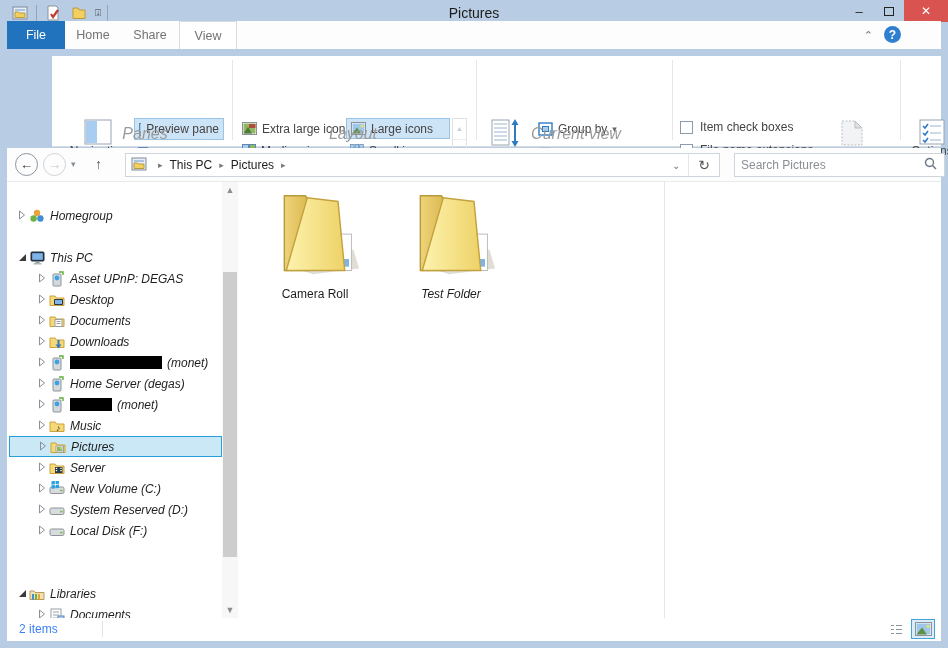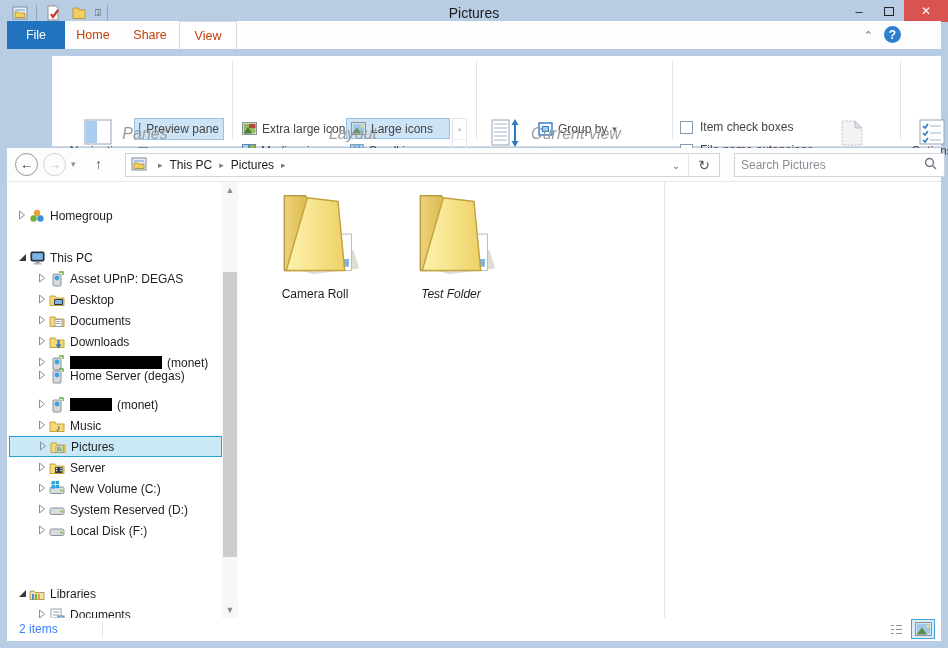--- a/index.html
+++ b/index.html
@@ -12,21 +12,21 @@
   .qat .sep { width:1px; height:16px; background:#8fa6c2; }
   .qat-btn { width:20px; height:20px; display:flex; align-items:center; justify-content:center; }
   .title-text { position:absolute; left:0; right:0; top:5px; text-align:center; font-size:14px; color:#1c1c1c; }
   .wincontrols { position:absolute; right:0; top:0; height:22px; display:flex; }
   .winbtn { width:30px; height:22px; display:flex; align-items:center; justify-content:center; font-size:13px; color:#222; }
   .winbtn.close { width:44px; background:#d95450; color:#fff; font-size:12px; }
   .maxbox { width:10px; height:9px; border:1.5px solid #222; }
 
   
   .tabrow { position:absolute; left:7px; right:7px; top:21px; height:28px; background:#fdfdfd;padding-left:44px; }
-  .tab { position:absolute; top:0; height:28px; display:flex; align-items:center; justify-content:center; font-size:12.5px; color:#c2410c; }
+  .tab { position:absolute; top:0; height:28px; display:flex; align-items:center; justify-content:center; font-size:12.5px; color:#737373; }
   .tab.file { left:0; width:58px; background:#2173bd; color:#fff; }
   .tab.home { left:58px; width:56px; }
   .tab.share { left:114px; width:58px; }
   .tab.view { left:172px; width:58px; background:#fff; border:1px solid #d5dbe2; border-bottom:none; }
   .ribbon-chevron { position:absolute; right:68px; top:8px; color:#6b7787; font-size:11px; }
   .help-circle { position:absolute; right:40px; top:5px; width:17px; height:17px; border-radius:50%; background:#2f7fd0; color:#fff; font-weight:bold; font-size:12px; display:flex; align-items:center; justify-content:center; }
 
   
   .ribbon { position:absolute; left:7px; right:7px; top:56px; height:91px; background:#fff; border-bottom:1px solid #d8dde4;margin-left:45px; }
   .grp-sep { position:absolute; top:4px; bottom:6px; width:1px; background:#e3e6ea; }
@@ -65,21 +65,21 @@
   .mag { padding-right:7px; }
 
   
   .main { position:absolute; left:7px; right:7px; top:182px; bottom:30px; background:#fff; }
   .tree { position:absolute; left:0; top:0; bottom:0; width:215px; overflow:hidden; }
   .trow { position:absolute; left:0; height:21px; display:flex; align-items:center; width:215px; }
   .trow .twisty { width:14px; text-align:center; flex:none; }
   .trow.lvl0 { padding-left:8px; }
   .trow.lvl1 { padding-left:28px; }
   .ticon { width:18px; flex:none; display:flex; align-items:center; }
-  .tlabel { padding-left:3px; white-space:nowrap; }
+  .tlabel { padding-left:3px; white-space:nowrap;font-style:italic; }
   .trow.selected { background:#cbe8f6; border:1px solid #26a0da; width:213px; margin-left:2px; }
   .trow.selected.lvl1 { padding-left:26px; }
   .redact { display:inline-block; height:13px; background:#000; margin:0 2px 0 3px; }
   .treescroll { position:absolute; left:215px; top:0; bottom:0; width:16px; background:#f7f7f7; }
   .treescroll .tsb { position:absolute; left:0; width:16px; height:16px; color:#8a8f96; font-size:9px; display:flex; align-items:center; justify-content:center; }
   .treescroll .thumb { position:absolute; left:1px; width:14px; background:#cdcdcd; }
 
   .content { position:absolute; left:231px; right:277px; top:0; bottom:0; }
   .tile { position:absolute; width:110px; text-align:center; }
   .tile .fname { margin-top:2px; color:#1e1e1e; }
@@ -491,21 +491,21 @@
             <svg width="16" height="16">
               <rect x="4" y="3" width="8" height="12" rx="1" fill="#d4d9de" stroke="#8d9399"></rect>
               <circle cx="8" cy="7" r="2.4" fill="#3aa3e3"></circle>
               <path d="M10 1 L14 1 L14 4" fill="none" stroke="#5fae3c" stroke-width="1.4"></path>
             </svg>
           </span>
         <span class="redact" style="width:92px"></span>
         <span class="tlabel">(monet)</span>
       </div>
 
-      <div class="trow lvl1" style="top:183px">
+      <div class="trow lvl1" style="top:191px">
         <span class="twisty"><svg width="8" height="10">
               <path d="M1.5 1 L6.5 5 L1.5 9 Z" fill="none" stroke="#8a8f96"></path>
             </svg></span>
         <span class="ticon">
             <svg width="16" height="16">
               <rect x="4" y="3" width="8" height="12" rx="1" fill="#d4d9de" stroke="#8d9399"></rect>
               <circle cx="8" cy="7" r="2.4" fill="#3aa3e3"></circle>
               <path d="M10 1 L14 1 L14 4" fill="none" stroke="#5fae3c" stroke-width="1.4"></path>
             </svg>
           </span>

